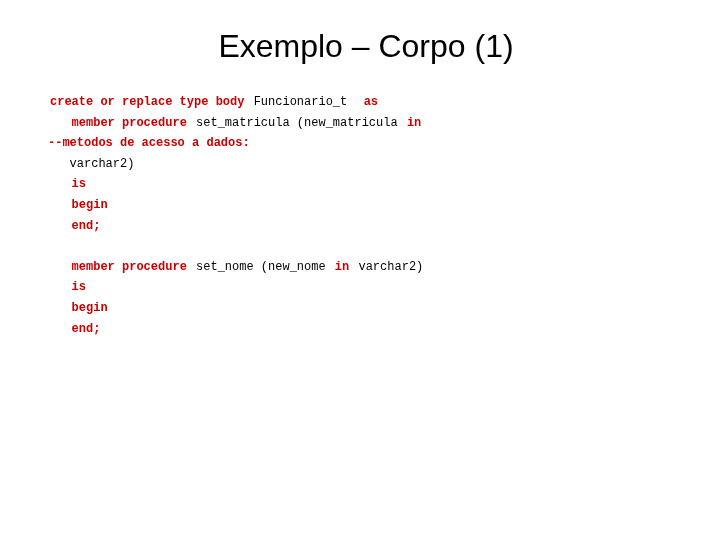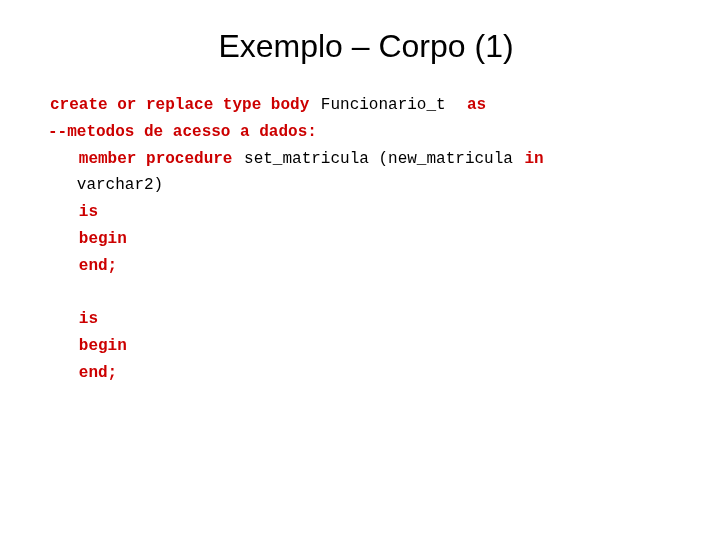--- a/index.html
+++ b/index.html
@@ -29,21 +29,21 @@
     .title {
       font-size: 32px;
       font-weight: normal;
       color: #000000;
       margin-bottom: 24px;
       align-self: center;
     }
 
     .code-block {
       font-family: 'Courier New', Courier, monospace;
-      font-size: 16px;
+      font-size: 12px;
       line-height: 1.55;
       color: #000000;
       width: 100%;
       padding-left: 10px;
     }
 
     .code-line {
       white-space: pre;
       display: block;
     }
@@ -63,24 +63,25 @@
     }
   </style>
 </head>
 <body>
 
 <div class="page">
   <h1 class="title">Exemplo – Corpo (1)</h1>
 
   <div class="code-block">
     <span class="code-line normal"><span class="keyword">create or replace type body</span> Funcionario_t  <span class="keyword">as</span></span>
+    <span class="code-line normal">   <span class="keyword">member procedure</span> set_matricula (new_matricula <span class="keyword">in</span></span>
     <span class="code-line comment">--metodos de acesso a dados:</span>
-    <span class="code-line normal">   <span class="keyword">member procedure</span> set_matricula (new_matricula <span class="keyword">in</span></span>
     <span class="code-line normal">   varchar2)</span>
     <span class="code-line normal">   <span class="keyword">is</span></span>
     <span class="code-line normal">   <span class="keyword">begin</span></span>
     <span class="code-line normal">   <span class="keyword">end;</span></span>
     <span class="code-line normal">&nbsp;</span>
+    <span class="code-line normal">   <span class="keyword">member procedure</span> set_nome (new_nome <span class="keyword">in</span> varchar2)</span>
     <span class="code-line normal">   <span class="keyword">is</span></span>
     <span class="code-line normal">   <span class="keyword">begin</span></span>
     <span class="code-line normal">   <span class="keyword">end;</span></span>
   </div>
 </div>
 
 </body></html>

